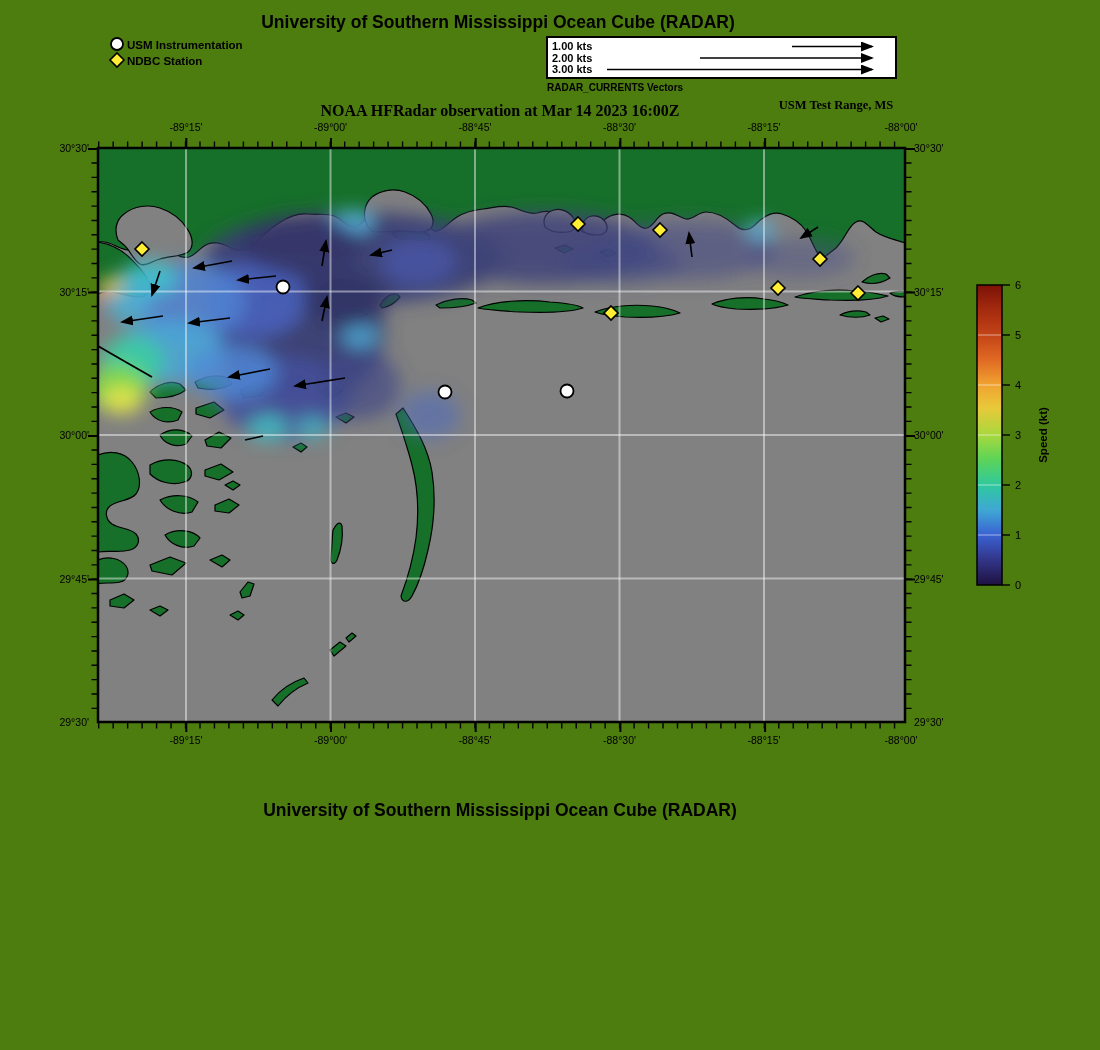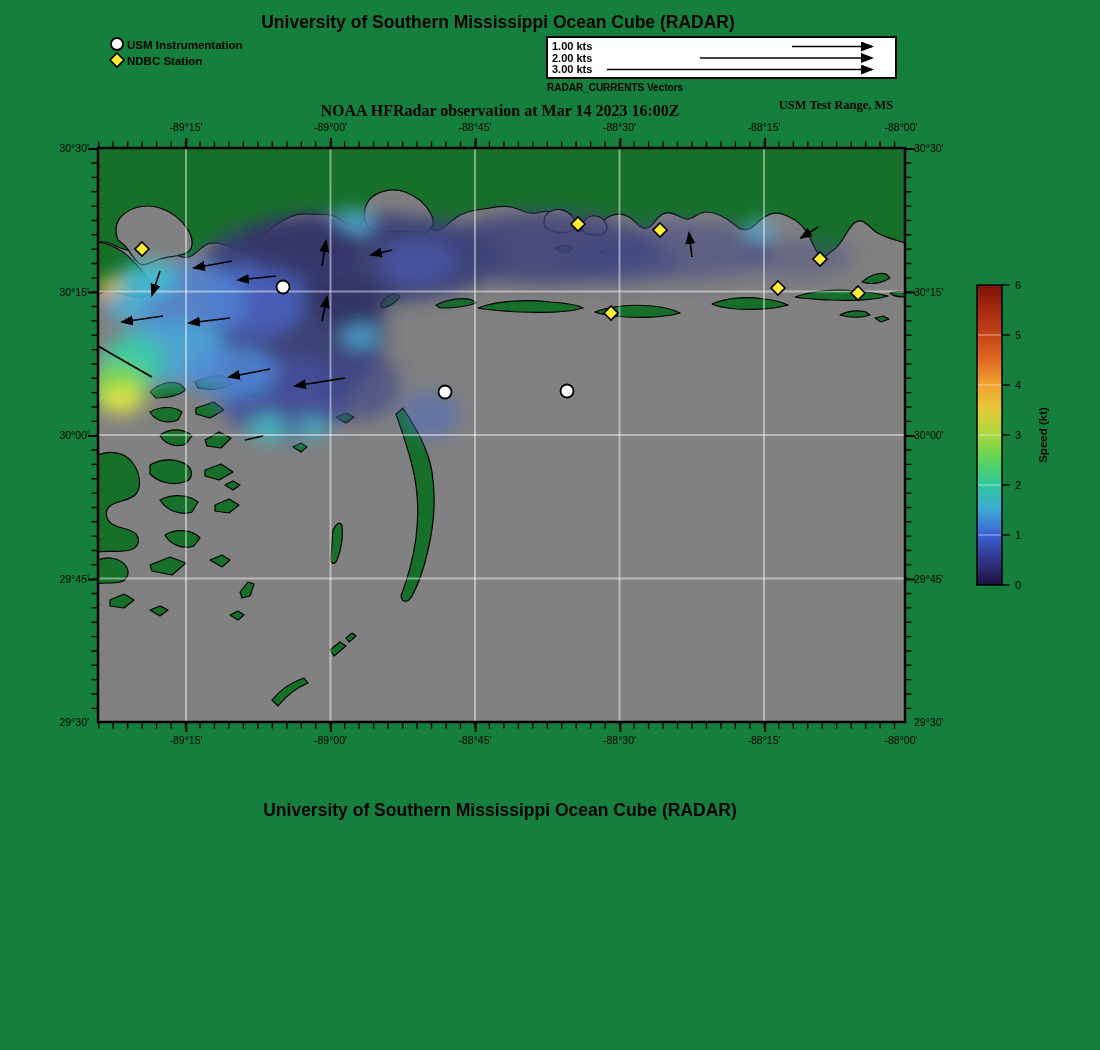--- a/index.html
+++ b/index.html
@@ -1,16 +1,16 @@
 <!DOCTYPE html>
 <html><head>
 <meta charset="utf-8">
 <style>
   html,body{margin:0;padding:0;background:#ffffff;}
-  #fig{position:relative;width:1100px;height:1050px;background:#15803d;overflow:hidden;
+  #fig{position:relative;width:1100px;height:1050px;background:#4d7c0f;overflow:hidden;
        font-family:"Liberation Sans", sans-serif;}
   svg{position:absolute;left:0;top:0;}
   text{fill:#000;}
   .title{font-size:17.5px;font-weight:bold;font-family:"Liberation Sans",sans-serif;}
   .subtitle{font-size:16px;font-weight:bold;font-family:"Liberation Serif",serif;}
   .region{font-size:12.5px;font-weight:bold;font-family:"Liberation Serif",serif;}
   .legendtxt{font-size:11.5px;font-weight:bold;}
   .ktstxt{font-size:11px;font-weight:bold;}
   .cap{font-size:10px;font-weight:bold;}
   .tick{font-size:10.5px;}

